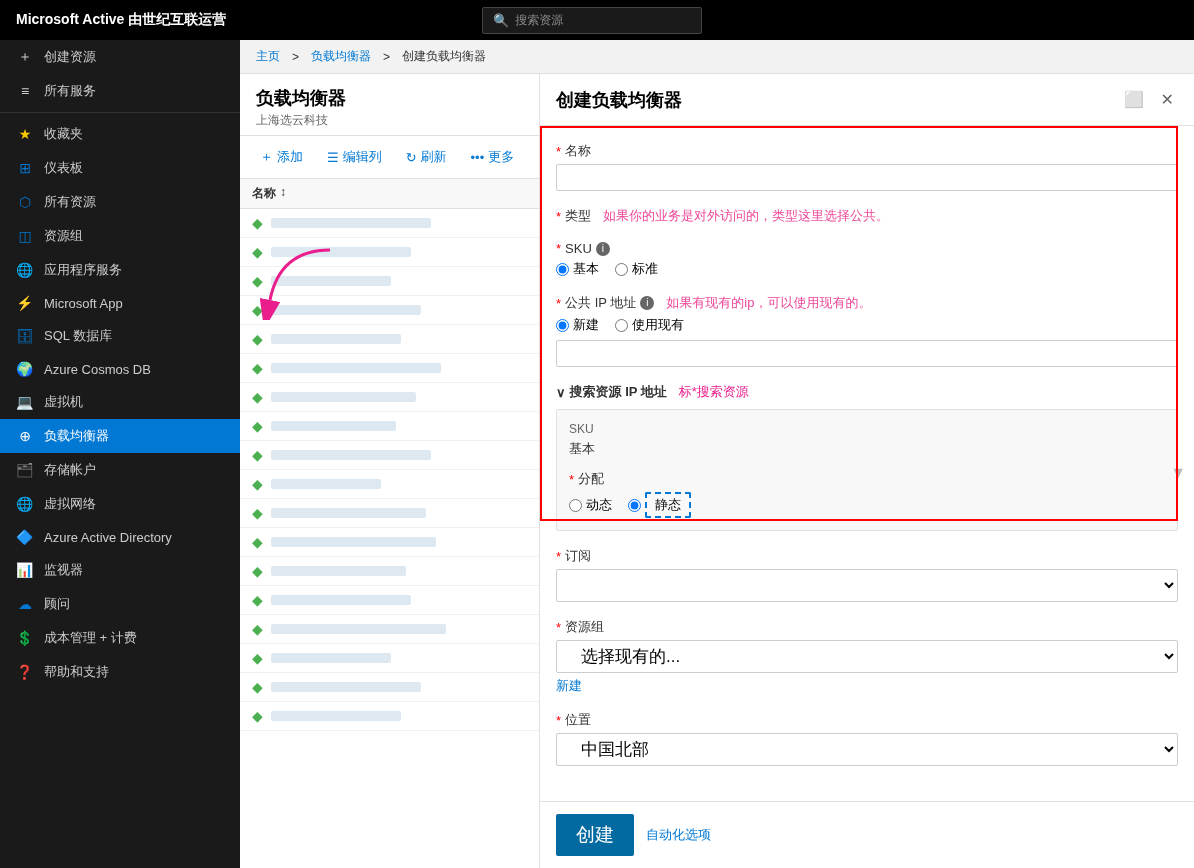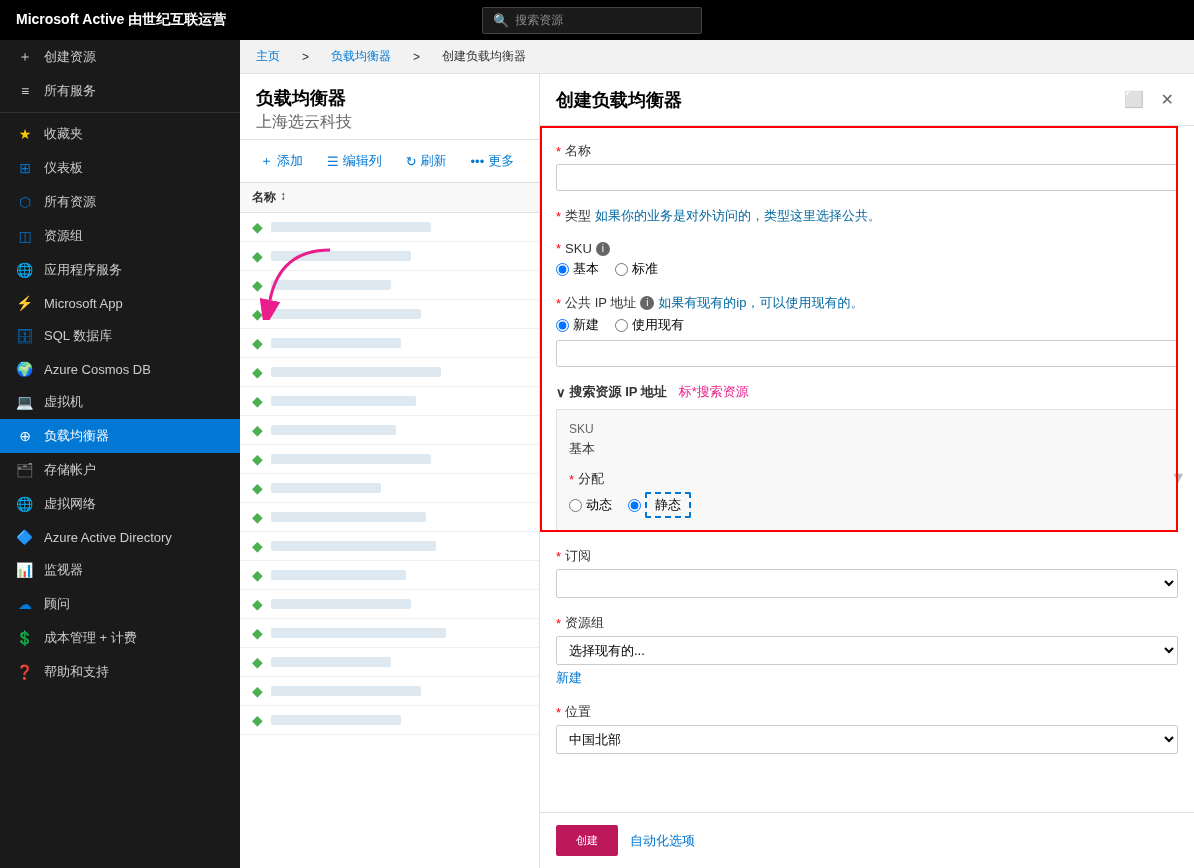--- a/index.html
+++ b/index.html
@@ -70,21 +70,21 @@
     }
 
     
     .breadcrumb {
       background: #f2f2f2;
       padding: 8px 16px;
       font-size: 12px;
       color: #0078d4;
       display: flex;
       align-items: center;
-      gap: 22px;
+      gap: 12px;
       border-bottom: 1px solid #e0e0e0;
     }
     .breadcrumb span { color: #333; }
     .breadcrumb a { color: #0078d4; text-decoration: none; cursor: pointer; }
 
     
     .panels-row {
       display: flex;
       flex: 1;
       overflow: hidden;
@@ -102,21 +102,21 @@
     .panel-header {
       padding: 12px 16px 6px;
       border-bottom: 1px solid #e0e0e0;
     }
     .panel-title {
       font-size: 18px;
       font-weight: 600;
       color: #000;
     }
     .panel-subtitle {
-      font-size: 16px;
+      font-size: 12px;
       color: #666;
       margin-top: 2px;
     }
     .panel-toolbar {
       display: flex;
       align-items: center;
       padding: 8px 12px;
       gap: 8px;
       border-bottom: 1px solid #e0e0e0;
       flex-wrap: wrap;
@@ -248,22 +248,23 @@
       margin-top: 4px;
     }
     .radio-option {
       display: flex;
       align-items: center;
       gap: 4px;
       font-size: 13px;
     }
 
     .annotation-text {
-      color: #0369a1;
-      font-size: 13px;
+      color: #ec4899;
+      font-size: 13px;
+      margin-left: 8px;
     }
 
     .section-title {
       font-size: 13px;
       font-weight: 600;
       color: #333;
       margin-bottom: 8px;
       display: flex;
       align-items: center;
       gap: 4px;
@@ -289,49 +290,49 @@
 
     .info-annotation {
       color: #e91e8c;
       font-size: 13px;
       margin-left: 8px;
       font-weight: 500;
     }
 
     .select-input {
       width: 100%;
-      padding: 5px 8px;
+      padding: 5px 20px;
       border: 1px solid #ccc;
       border-radius: 2px;
-      font-size: 13px;
+      font-size: 17px;
       background: #fff;
       cursor: pointer;
     }
 
     .link-text {
       color: #0078d4;
       font-size: 13px;
       cursor: pointer;
       text-decoration: none;
     }
 
     
     .create-panel-footer {
       padding: 12px 16px;
       border-top: 1px solid #e0e0e0;
       display: flex;
       align-items: center;
       gap: 12px;
     }
     .btn-primary {
-      background: #be185d;
+      background: #0369a1;
       color: #fff;
       border: none;
       padding: 8px 20px;
-      font-size: 11px;
+      font-size: 19px;
       cursor: pointer;
       border-radius: 2px;
       text-align: center;
     }
     .btn-link {
       background: none;
       border: none;
       color: #0078d4;
       font-size: 13px;
       cursor: pointer;

